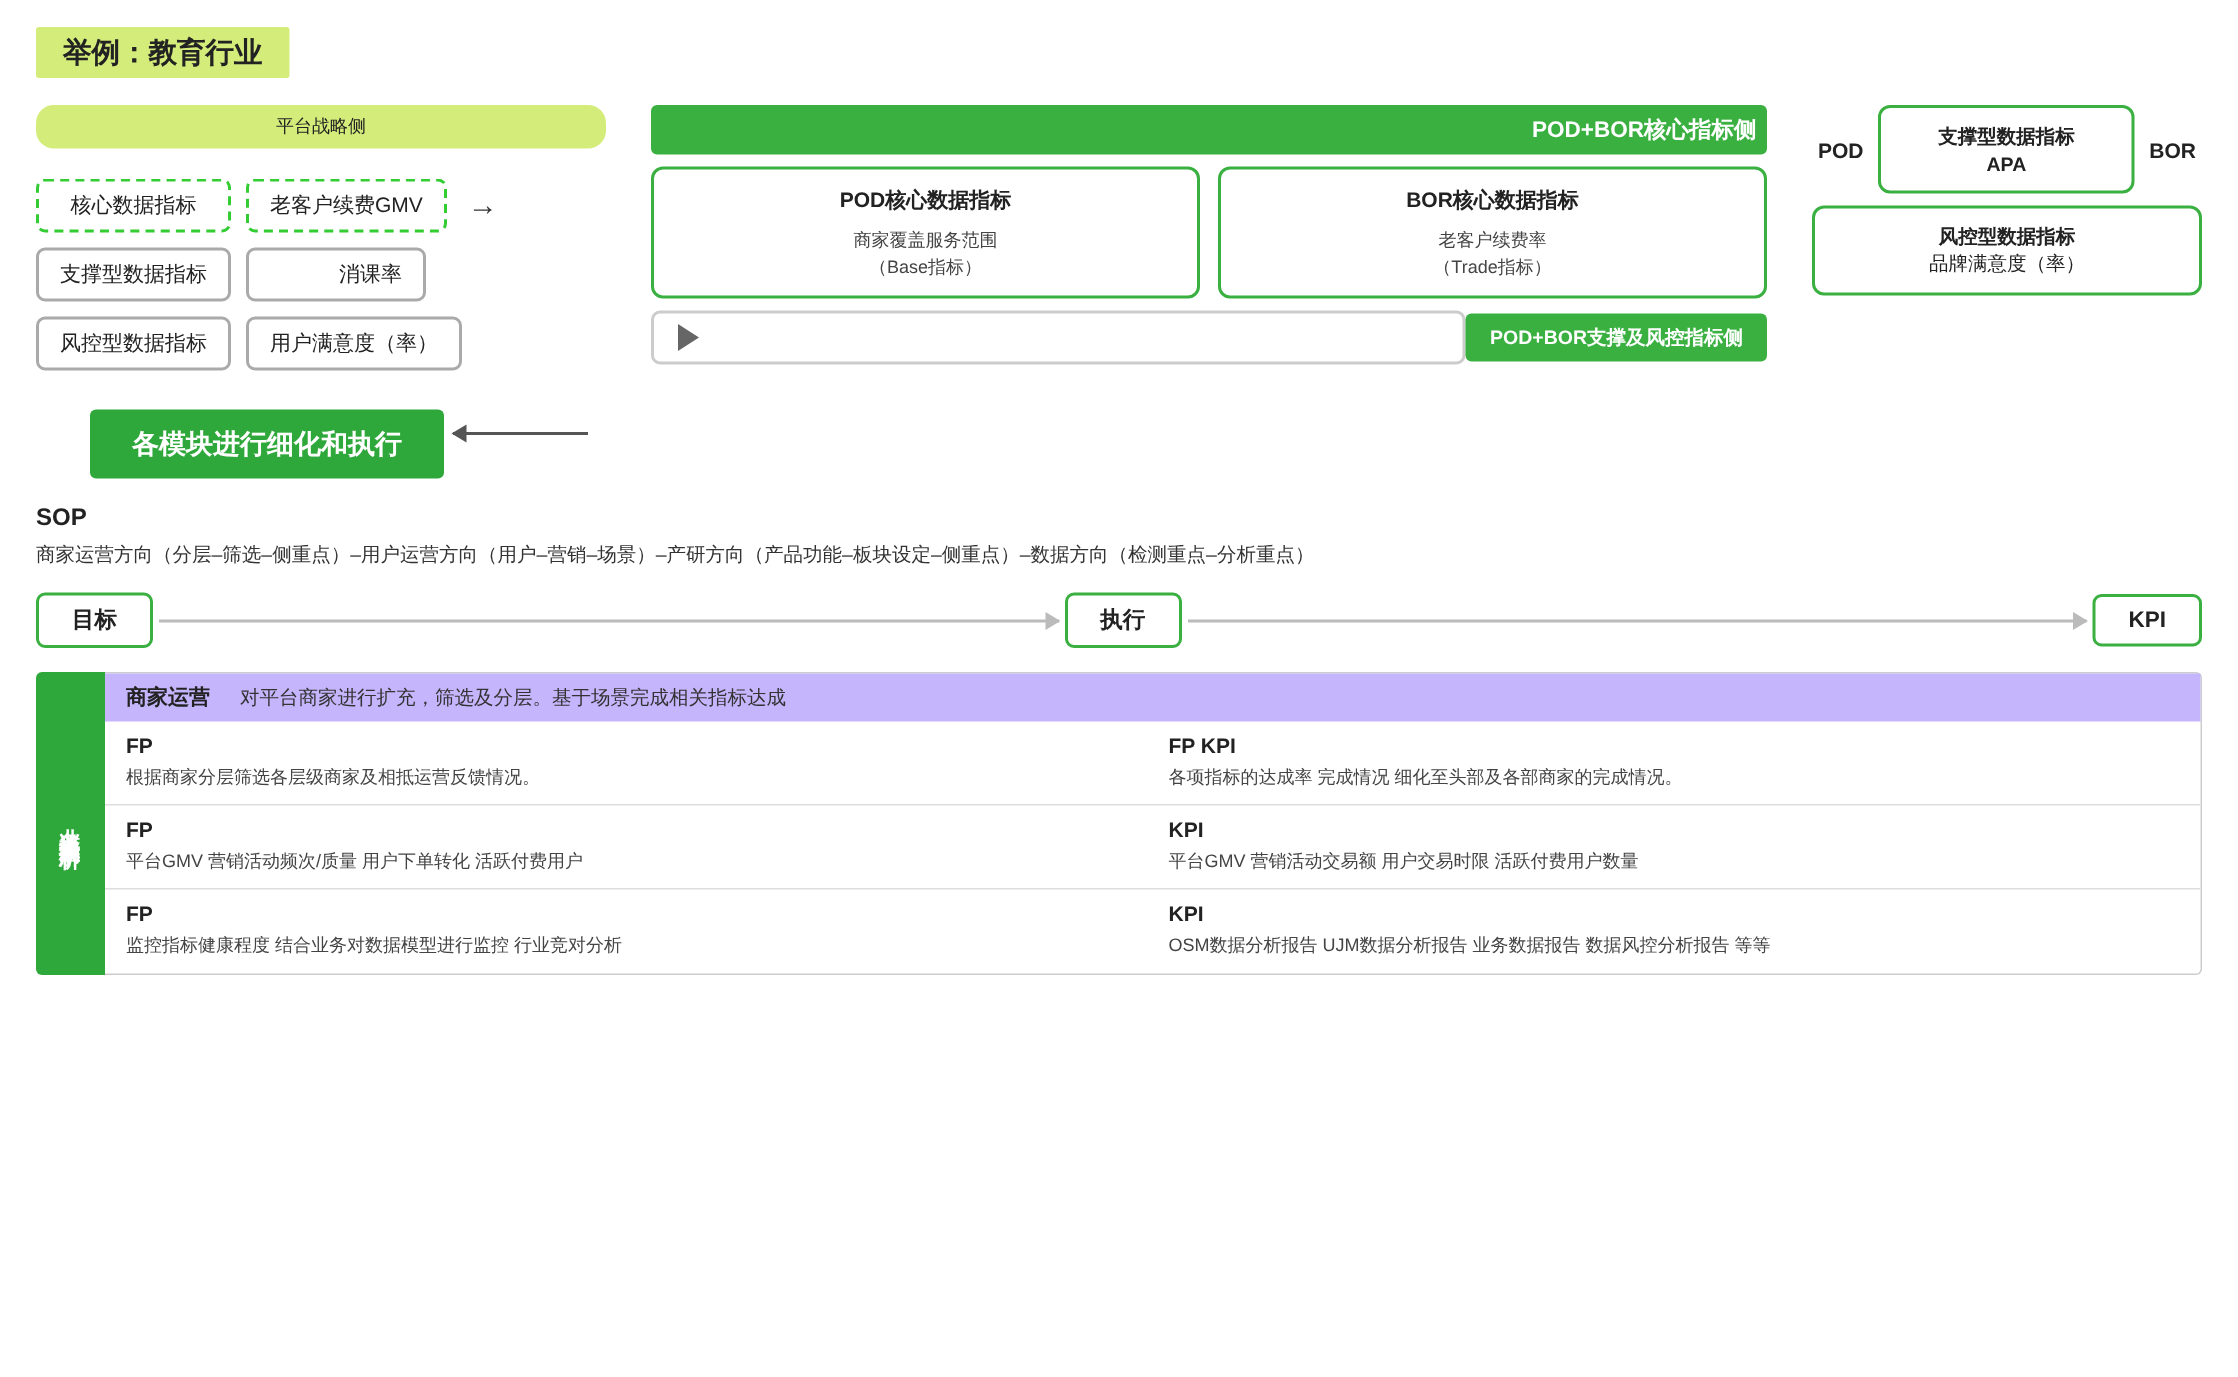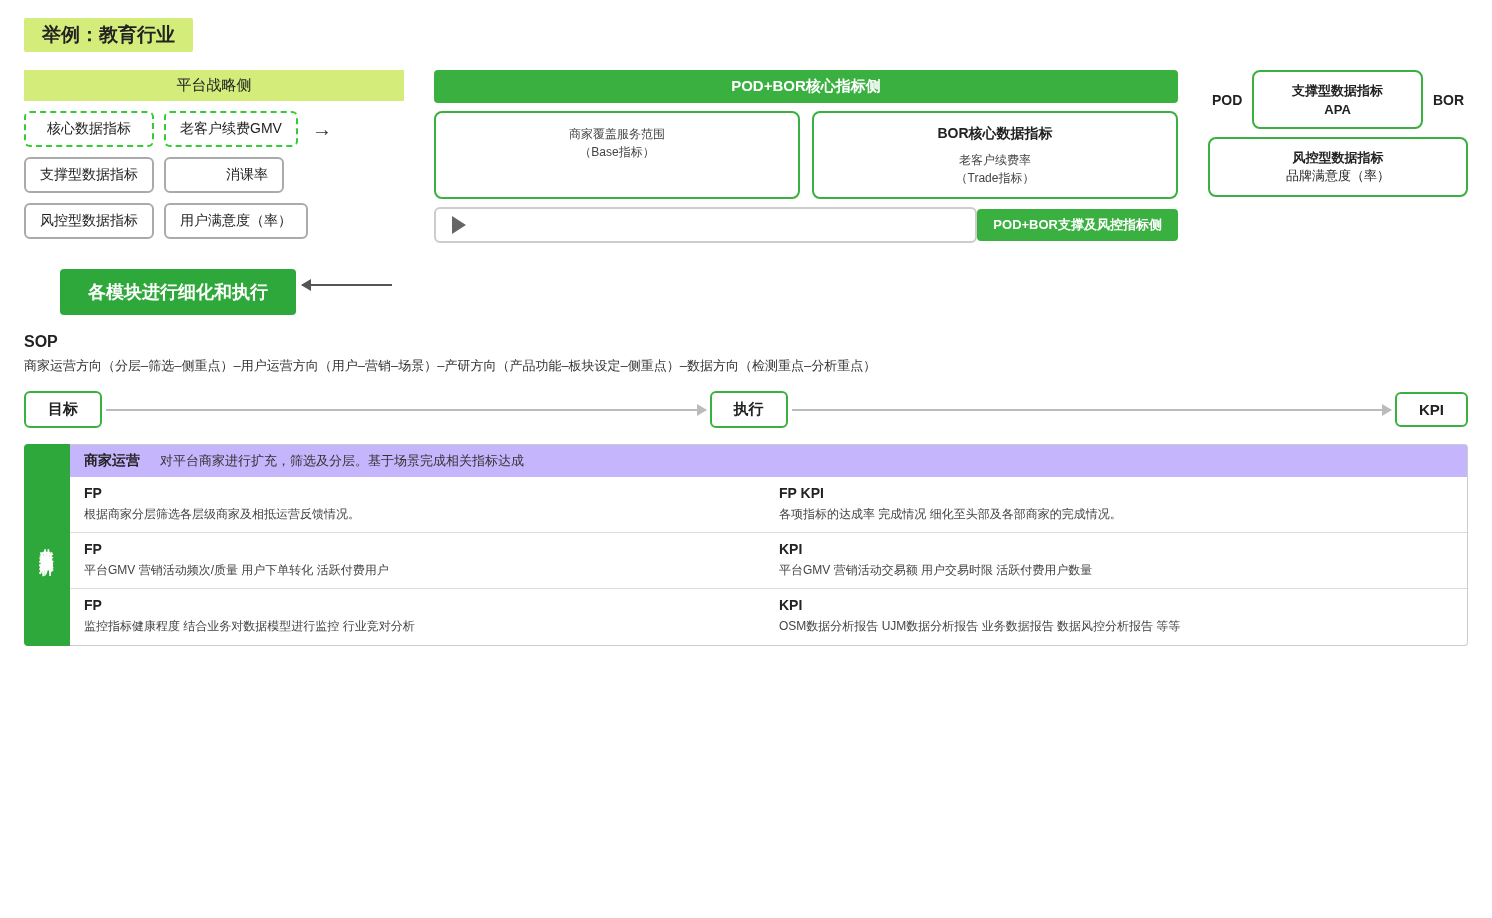--- a/index.html
+++ b/index.html
@@ -34,23 +34,23 @@
 
     
     .platform-side {
       width: 380px;
       flex-shrink: 0;
     }
     .platform-title {
       background: #d4ed7a;
       text-align: center;
       padding: 6px;
-      font-size: 15px;
-      border-radius: 0;
-      margin-bottom: 10px;
+      font-size: 12px;
+      border-radius: 12px;
+      margin-bottom: 20px;
     }
     .platform-rows {
       display: flex;
       flex-direction: column;
       gap: 10px;
     }
     .platform-row {
       display: flex;
       gap: 10px;
       align-items: center;
@@ -64,21 +64,21 @@
     
     .pod-bor-section {
       flex: 1;
       display: flex;
       flex-direction: column;
       gap: 8px;
     }
     .pod-bor-title {
       background: #3ab041;
       color: #fff;
-      text-align: center;
+      text-align: right;
       padding: 7px;
       font-size: 15px;
       font-weight: bold;
       border-radius: 4px;
     }
     .pod-bor-main {
       display: flex;
       gap: 12px;
     }
     .pod-bor-box {
@@ -359,20 +359,21 @@
         <div style="border: 2px solid #aaa; border-radius:6px; padding:7px 14px; font-size:14px; min-width:120px; text-align:center;">用户满意度（率）</div>
       </div>
 
     </div>
   </div>
 
   <div class="pod-bor-section">
     <div class="pod-bor-title">POD+BOR核心指标侧</div>
     <div class="pod-bor-main">
       <div class="pod-bor-box">
+        <div class="box-title">POD核心数据指标</div>
         <div class="box-sub">商家覆盖服务范围</div>
         <div class="box-sub">（Base指标）</div>
       </div>
       <div class="pod-bor-box">
         <div class="box-title">BOR核心数据指标</div>
         <div class="box-sub">老客户续费率</div>
         <div class="box-sub">（Trade指标）</div>
       </div>
     </div>
     <div class="pod-bor-bottom">

